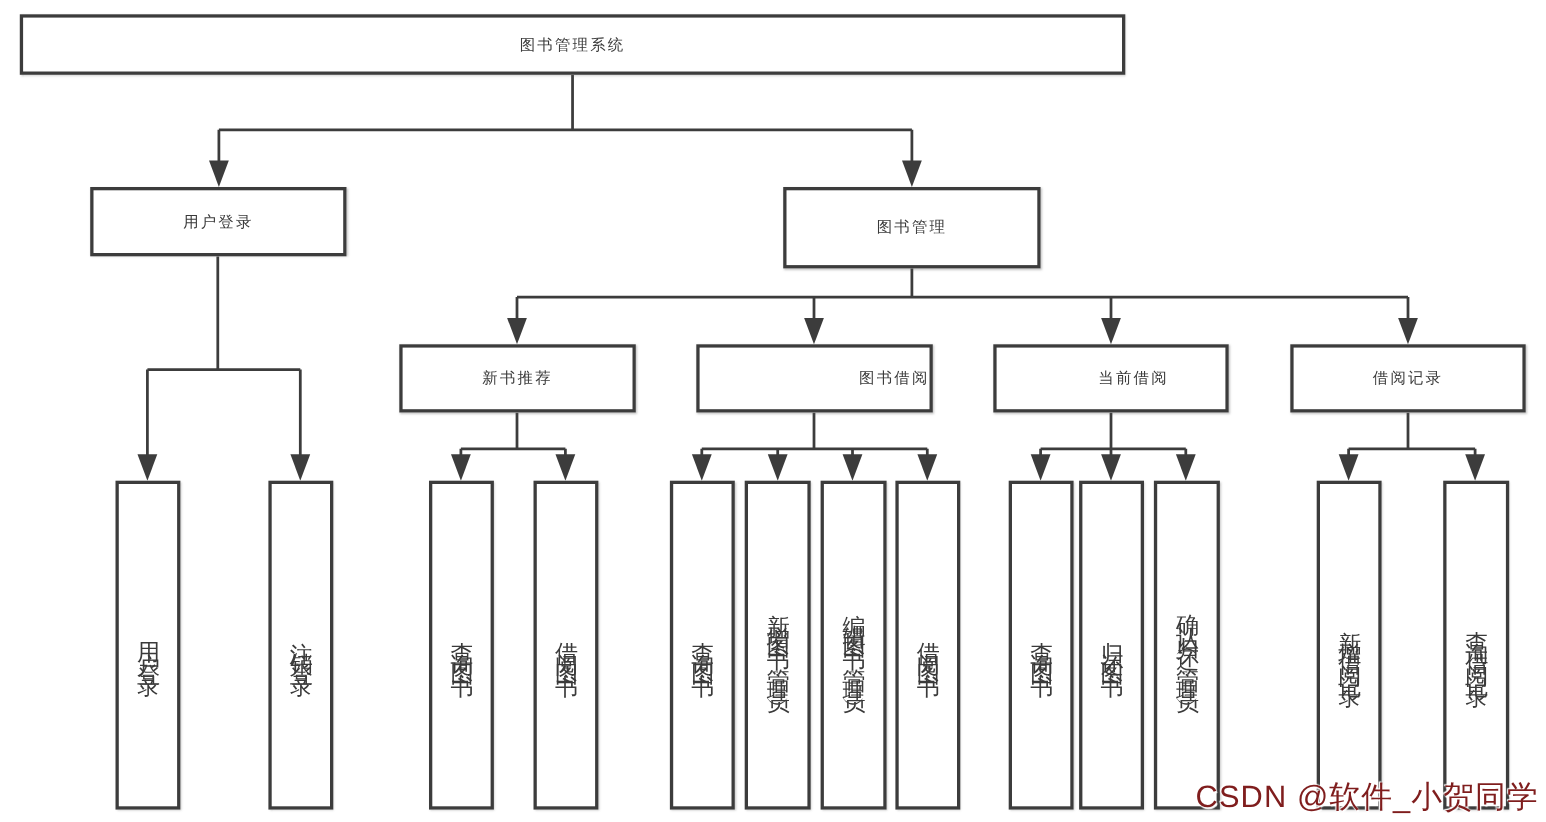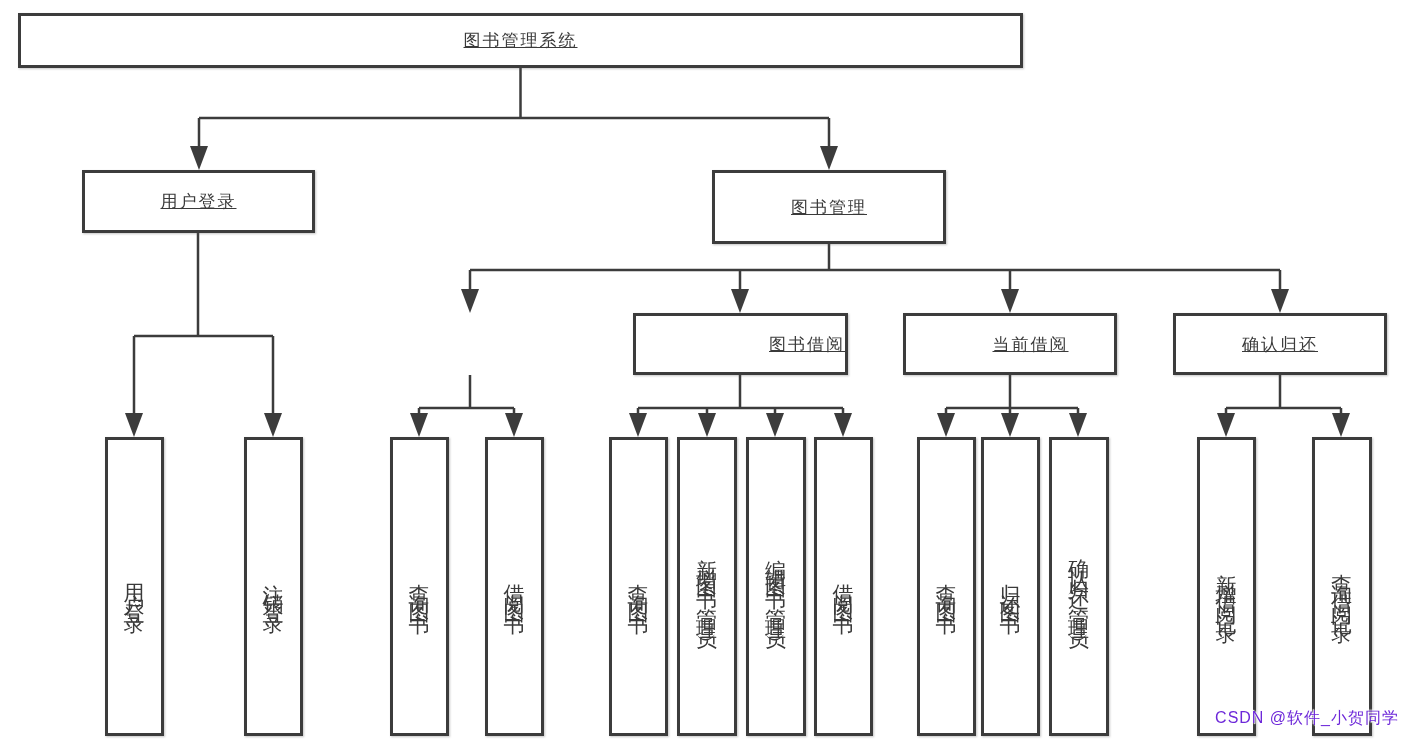--- a/index.html
+++ b/index.html
@@ -21,38 +21,37 @@
     position: absolute;
     background: #ffffff;
     border: 3px solid #3c3c3c;
     display: flex;
     align-items: center;
     justify-content: center;
     color: #3a3a3a;
     box-shadow: 1px 1px 2px rgba(90,90,90,0.35);
   }
   .box.hlabel span {
-    font-size: 17px;
+    font-size: 14px;
     letter-spacing: 2px;
     white-space: nowrap;
-    text-decoration: underline;
   }
   .box.leaf span {
     writing-mode: vertical-rl;
     text-orientation: mixed;
     font-size: 21px;
     letter-spacing: 10px;
     line-height: 1;
   }
   .watermark {
     position: absolute;
     right: 6px;
-    bottom: 18px;
-    font-size: 16px;
-    color: #6d28d9;
+    bottom: 3px;
+    font-size: 28px;
+    color: #7f1d1d;
     letter-spacing: 1px;
     white-space: nowrap;
     text-shadow: 0 0 2px #ffffff, 1px 1px 1px #ffffff, -1px -1px 1px #ffffff;
     z-index: 5;
   }
 </style>
 </head>
 <body>
 
 <div class="stage">
@@ -101,28 +100,31 @@
     <span>图书管理系统</span>
   </div>
 
   <div class="box hlabel" style="left:82px; top:170px; width:233px; height:63px;">
     <span>用户登录</span>
   </div>
   <div class="box hlabel" style="left:712px; top:170px; width:234px; height:74px;">
     <span>图书管理</span>
   </div>
 
+  <div class="box hlabel" style="left:363px; top:313px; width:215px; height:62px;">
+    <span>新书推荐</span>
+  </div>
   <div class="box hlabel" style="left:633px; top:313px; width:215px; height:62px;justify-content:flex-end;">
     <span>图书借阅</span>
   </div>
   <div class="box hlabel" style="left:903px; top:313px; width:214px; height:62px;padding-left:41px;">
     <span>当前借阅</span>
   </div>
   <div class="box hlabel" style="left:1173px; top:313px; width:214px; height:62px;">
-    <span>确认归还</span>
+    <span>借阅记录</span>
   </div>
 
   <div class="box leaf" style="left:105px; top:437px; width:59px; height:299px;">
     <span>用户登录</span>
   </div>
   <div class="box leaf" style="left:244px; top:437px; width:59px; height:299px;">
     <span>注销登录</span>
   </div>
 
   <div class="box leaf" style="left:390px; top:437px; width:59px; height:299px;">

